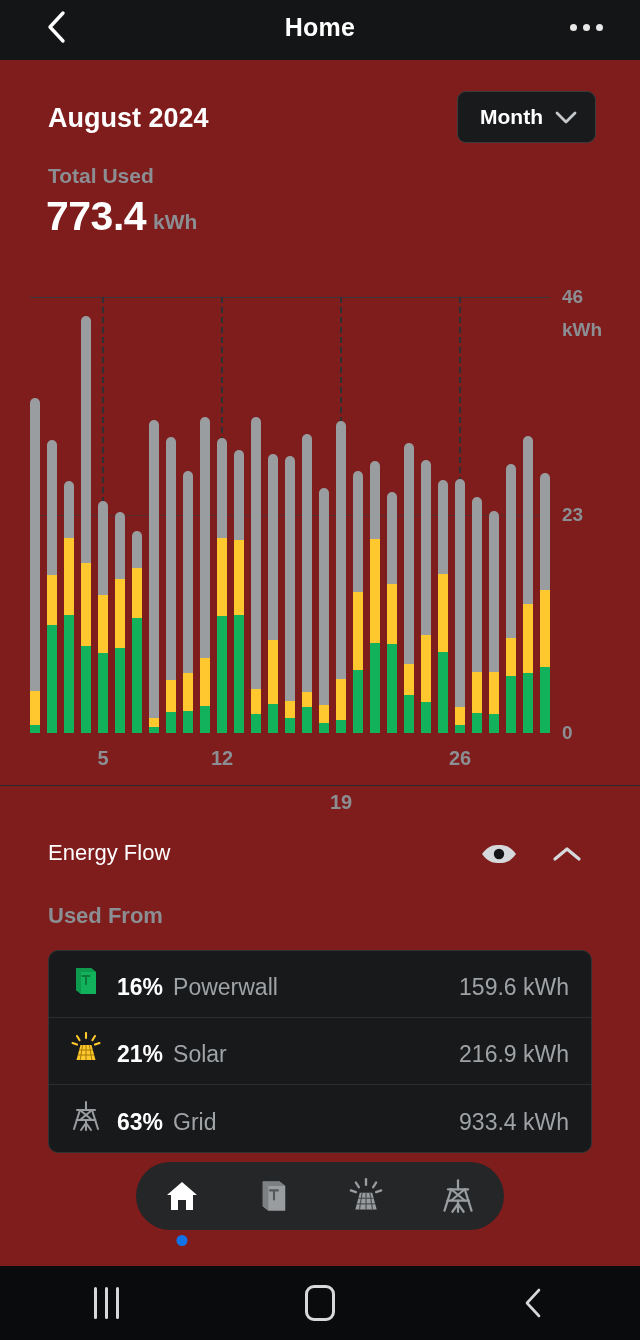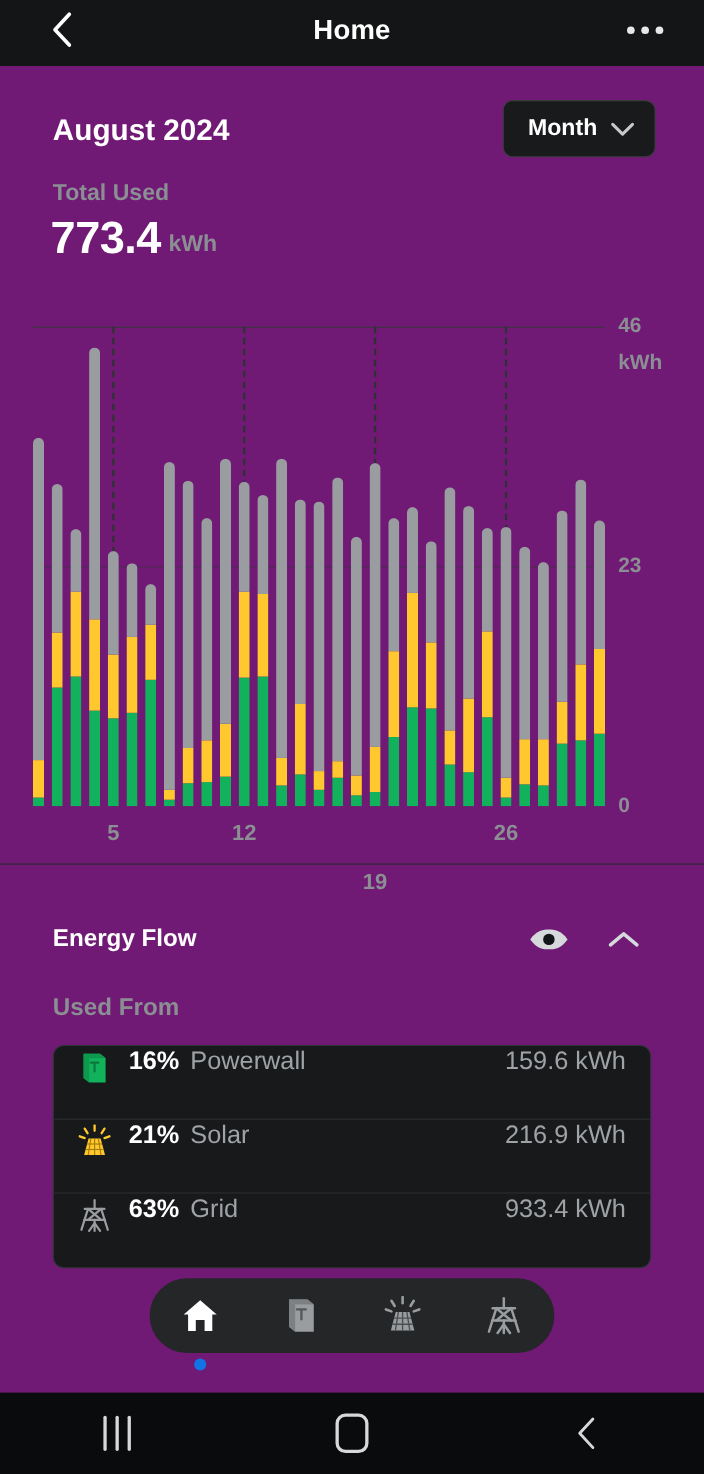--- a/index.html
+++ b/index.html
@@ -2,21 +2,21 @@
 <html><head>
 <meta charset="utf-8">
 <style>
   * { margin:0; padding:0; box-sizing:border-box; }
   html, body {
     width:640px; height:1340px;
     background:#0c0d0e;
     font-family:"Liberation Sans", sans-serif;
     overflow:hidden;
   }
-  #app { position:relative; width:640px; height:1340px; background:#701a75; }
+  #app { position:relative; width:640px; height:1340px; background:#7f1d1d; }
 
   
   .topbar {
     position:absolute; left:0; top:0; width:640px; height:60px;
     background:#141516;
   }
   .back-btn {
     position:absolute; left:34px; top:4px; width:44px; height:46px;
     display:flex; align-items:center; justify-content:center; cursor:pointer;
   }
@@ -78,33 +78,33 @@
   .seg-pw    { background:#12b15b; }
 
   .ylab { position:absolute; color:#8b8f93; font-size:19px; font-weight:bold; }
   .xlab { position:absolute; color:#8b8f93; font-size:20px; font-weight:bold;
           transform:translateX(-50%); text-align:center; }
 
   
   .divider { position:absolute; left:0; top:785px; width:640px; height:1px; background:#27292b; }
 
   
-  .flow-head { position:absolute; left:48px; top:840px; color:#ffffff; font-size:22px; font-weight:bold; }
+  .flow-head { position:absolute; left:48px; top:840px; color:#ffffff; font-size:22px; font-weight:normal; }
   .eye-btn { position:absolute; left:478px; top:838px; width:42px; height:32px;
              display:flex; align-items:center; justify-content:center; cursor:pointer; }
   .collapse-btn { position:absolute; left:546px; top:838px; width:42px; height:32px;
              display:flex; align-items:center; justify-content:center; cursor:pointer; }
   .usedfrom { position:absolute; left:48px; top:903px; color:#8b8f93; font-size:22px; font-weight:bold; }
 
   .flow-card {
     position:absolute; left:48px; top:950px; width:544px;
     border:1px solid #33363800; border:1px solid #313436; border-radius:10px;
     background:#18191b; overflow:hidden;
   }
-  .flow-row { height:67px; display:flex; align-items:flex-start; padding:0 22px 16px 20px;
+  .flow-row { height:67px; display:flex; align-items:flex-end; padding:0 22px 16px 20px;
               border-bottom:1px solid #2b2e30; }
   .flow-row:last-child { border-bottom:none; }
   .flow-icon { width:34px; height:40px; display:flex; align-items:center; justify-content:center; flex:0 0 34px; }
   .flow-pct { color:#ffffff; font-size:23px; font-weight:bold; margin-left:14px; }
   .flow-name { color:#9fa3a6; font-size:23px; margin-left:10px; }
   .flow-val { margin-left:auto; color:#9fa3a6; font-size:23px; }
 
   
   .navpill {
     position:absolute; left:136px; top:1162px; width:368px; height:68px;

